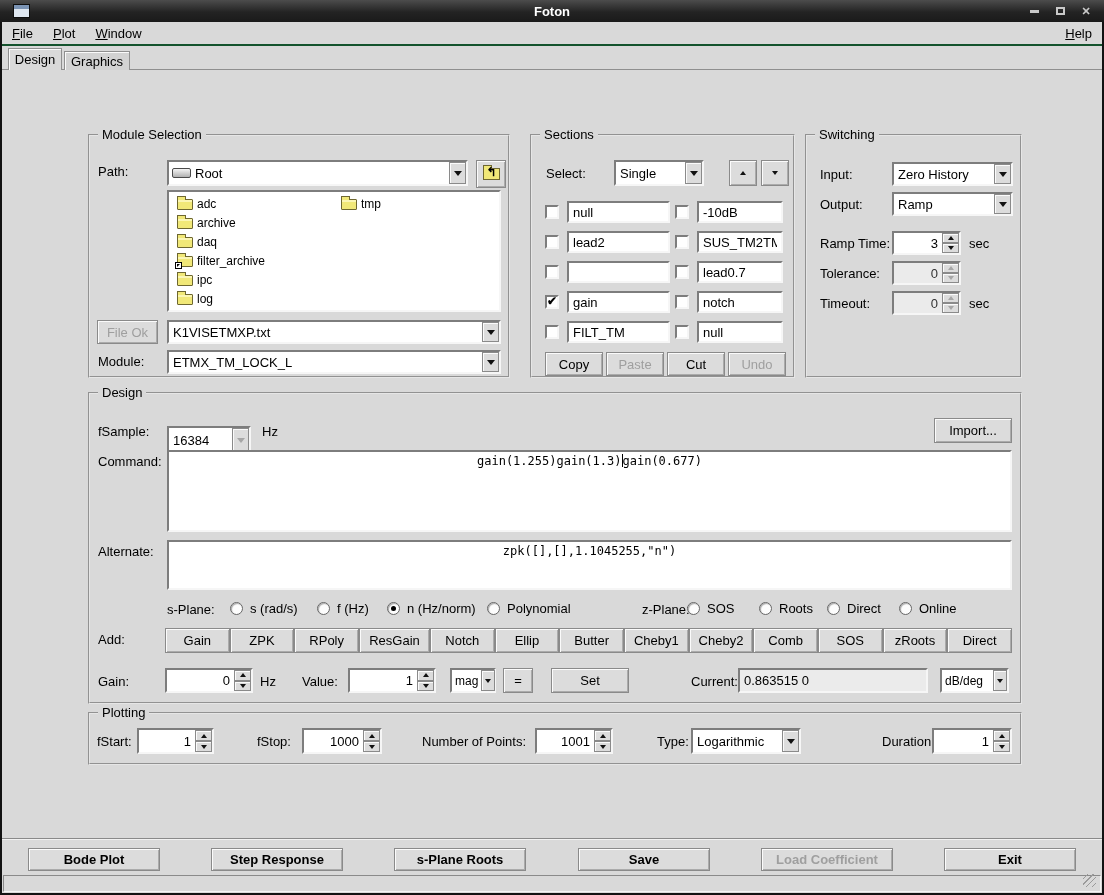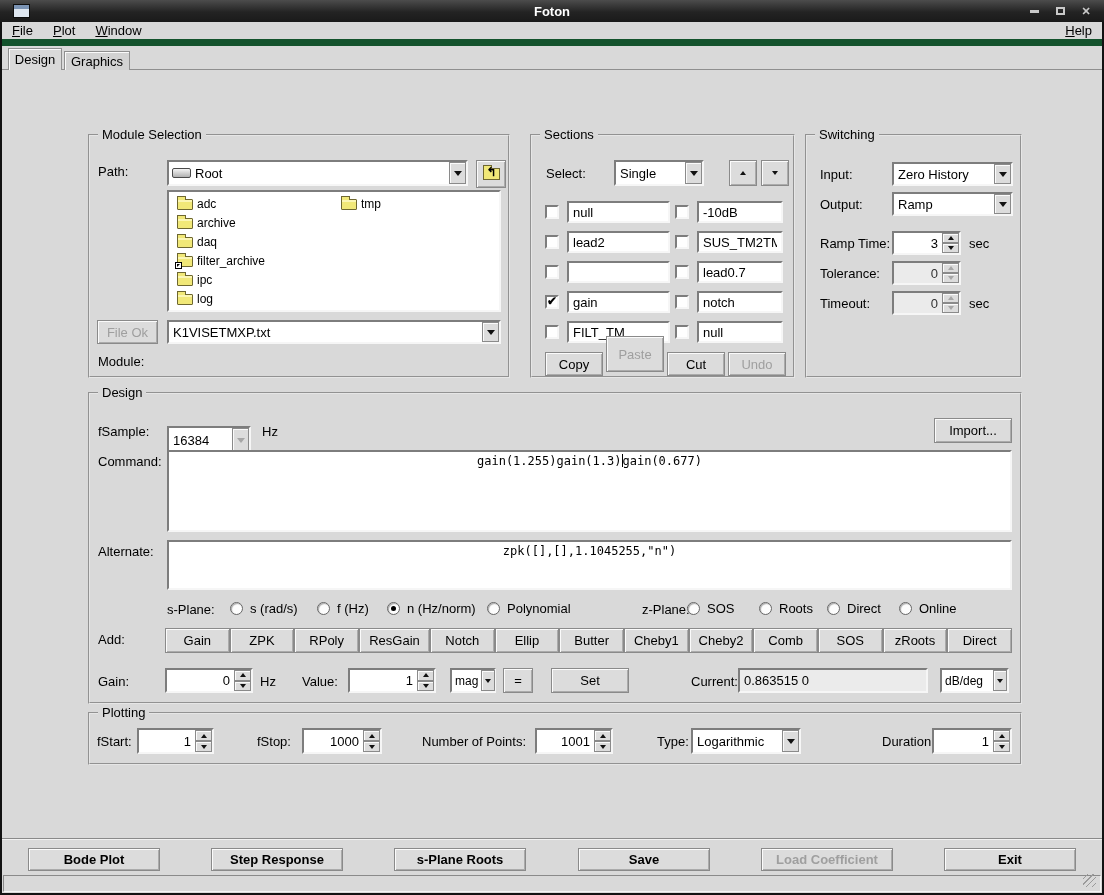--- a/index.html
+++ b/index.html
@@ -17,21 +17,21 @@
   .appicon{position:relative;width:17px;height:14px;margin-left:13px;background:#dfe7f0;border:1px solid #0e0e0e;}
   .appicon::before{content:"";position:absolute;top:0;left:0;right:0;height:4px;background:#7a93b4;}
   .wctrl{position:absolute;top:0;height:22px;display:flex;align-items:center;gap:14px;right:12px;z-index:5;}
   .wbtn{width:12px;height:12px;display:flex;align-items:center;justify-content:center;color:#c9c9c9;}
   .glyph-min{width:9px;height:3px;background:#c9c9c9;}
   .glyph-max{width:9px;height:8px;border:2px solid #c9c9c9;}
   .glyph-close{font-size:11px;font-weight:bold;color:#c9c9c9;line-height:11px;}
 
   
   .menubar{position:absolute;top:22px;left:2px;right:2px;height:24px;background:#d9d9d9;
-    border-bottom:7px solid #14532d;display:flex;align-items:center;}
+    border-bottom:2px solid #14532d;display:flex;align-items:center;}
   .menu-item{padding:0 10px;height:24px;display:flex;align-items:center;}
   .menu-item .u{text-decoration:underline;}
   .menu-right{margin-left:auto;}
   .tabbar{position:absolute;top:47px;left:2px;right:2px;height:23px;border-bottom:1px solid #8f8f8f;}
   .tab{position:absolute;display:flex;align-items:center;justify-content:center;
     background:#d9d9d9;border:1px solid #8f8f8f;border-bottom:none;
     box-shadow:inset 1px 1px 0 #fafafa;}
   .tab.active{top:1px;height:22px;z-index:3;}
   .tab.inactive{top:4px;height:19px;background:#d2d2d2;}
 
@@ -194,20 +194,26 @@
         <span>File Ok</span>
       </div>
     <div class="field" style="left:77px;top:184px;width:334px;height:24px;">
       <span style="flex:1;padding:0 4px;">K1VISETMXP.txt</span>
       <span class="arrow-btn">
           <span class="tri-dn"></span>
         </span>
     </div>
 
     <span class="lbl" style="left:8px;top:218px;">Module:</span>
+    <div class="field" style="left:77px;top:214px;width:334px;height:24px;">
+      <span style="flex:1;padding:0 4px;">ETMX_TM_LOCK_L</span>
+      <span class="arrow-btn">
+          <span class="tri-dn"></span>
+        </span>
+    </div>
   </div>
 
   <div class="grp" style="left:530px;top:134px;width:265px;height:244px;padding-left:16px;">
     <span class="legend">Sections</span>
     <span class="lbl" style="left:14px;top:30px;">Select:</span>
     <div class="field" style="left:82px;top:24px;width:90px;height:26px;">
       <span style="flex:1;padding:0 4px;">Single</span>
       <span class="arrow-btn">
           <span class="tri-dn"></span>
         </span>
@@ -260,21 +266,21 @@
         <input value="FILT_TM" style="">
       </div>
     <span class="cb off" style="left:143px;top:189px;"></span>
     <div class="field" style="left:165px;top:185px;width:86px;height:22px;">
         <input value="null" style="">
       </div>
 
     <div class="btn on" style="left:13px;top:216px;width:58px;height:24px;">
         <span>Copy</span>
       </div>
-    <div class="btn off" style="left:74px;top:200px;width:58px;height:36px;">
+    <div class="btn off" style="left:74px;top:216px;width:58px;height:24px;">
         <span>Paste</span>
       </div>
     <div class="btn on" style="left:135px;top:216px;width:58px;height:24px;">
         <span>Cut</span>
       </div>
     <div class="btn off" style="left:196px;top:216px;width:58px;height:24px;">
         <span>Undo</span>
       </div>
   </div>
 

